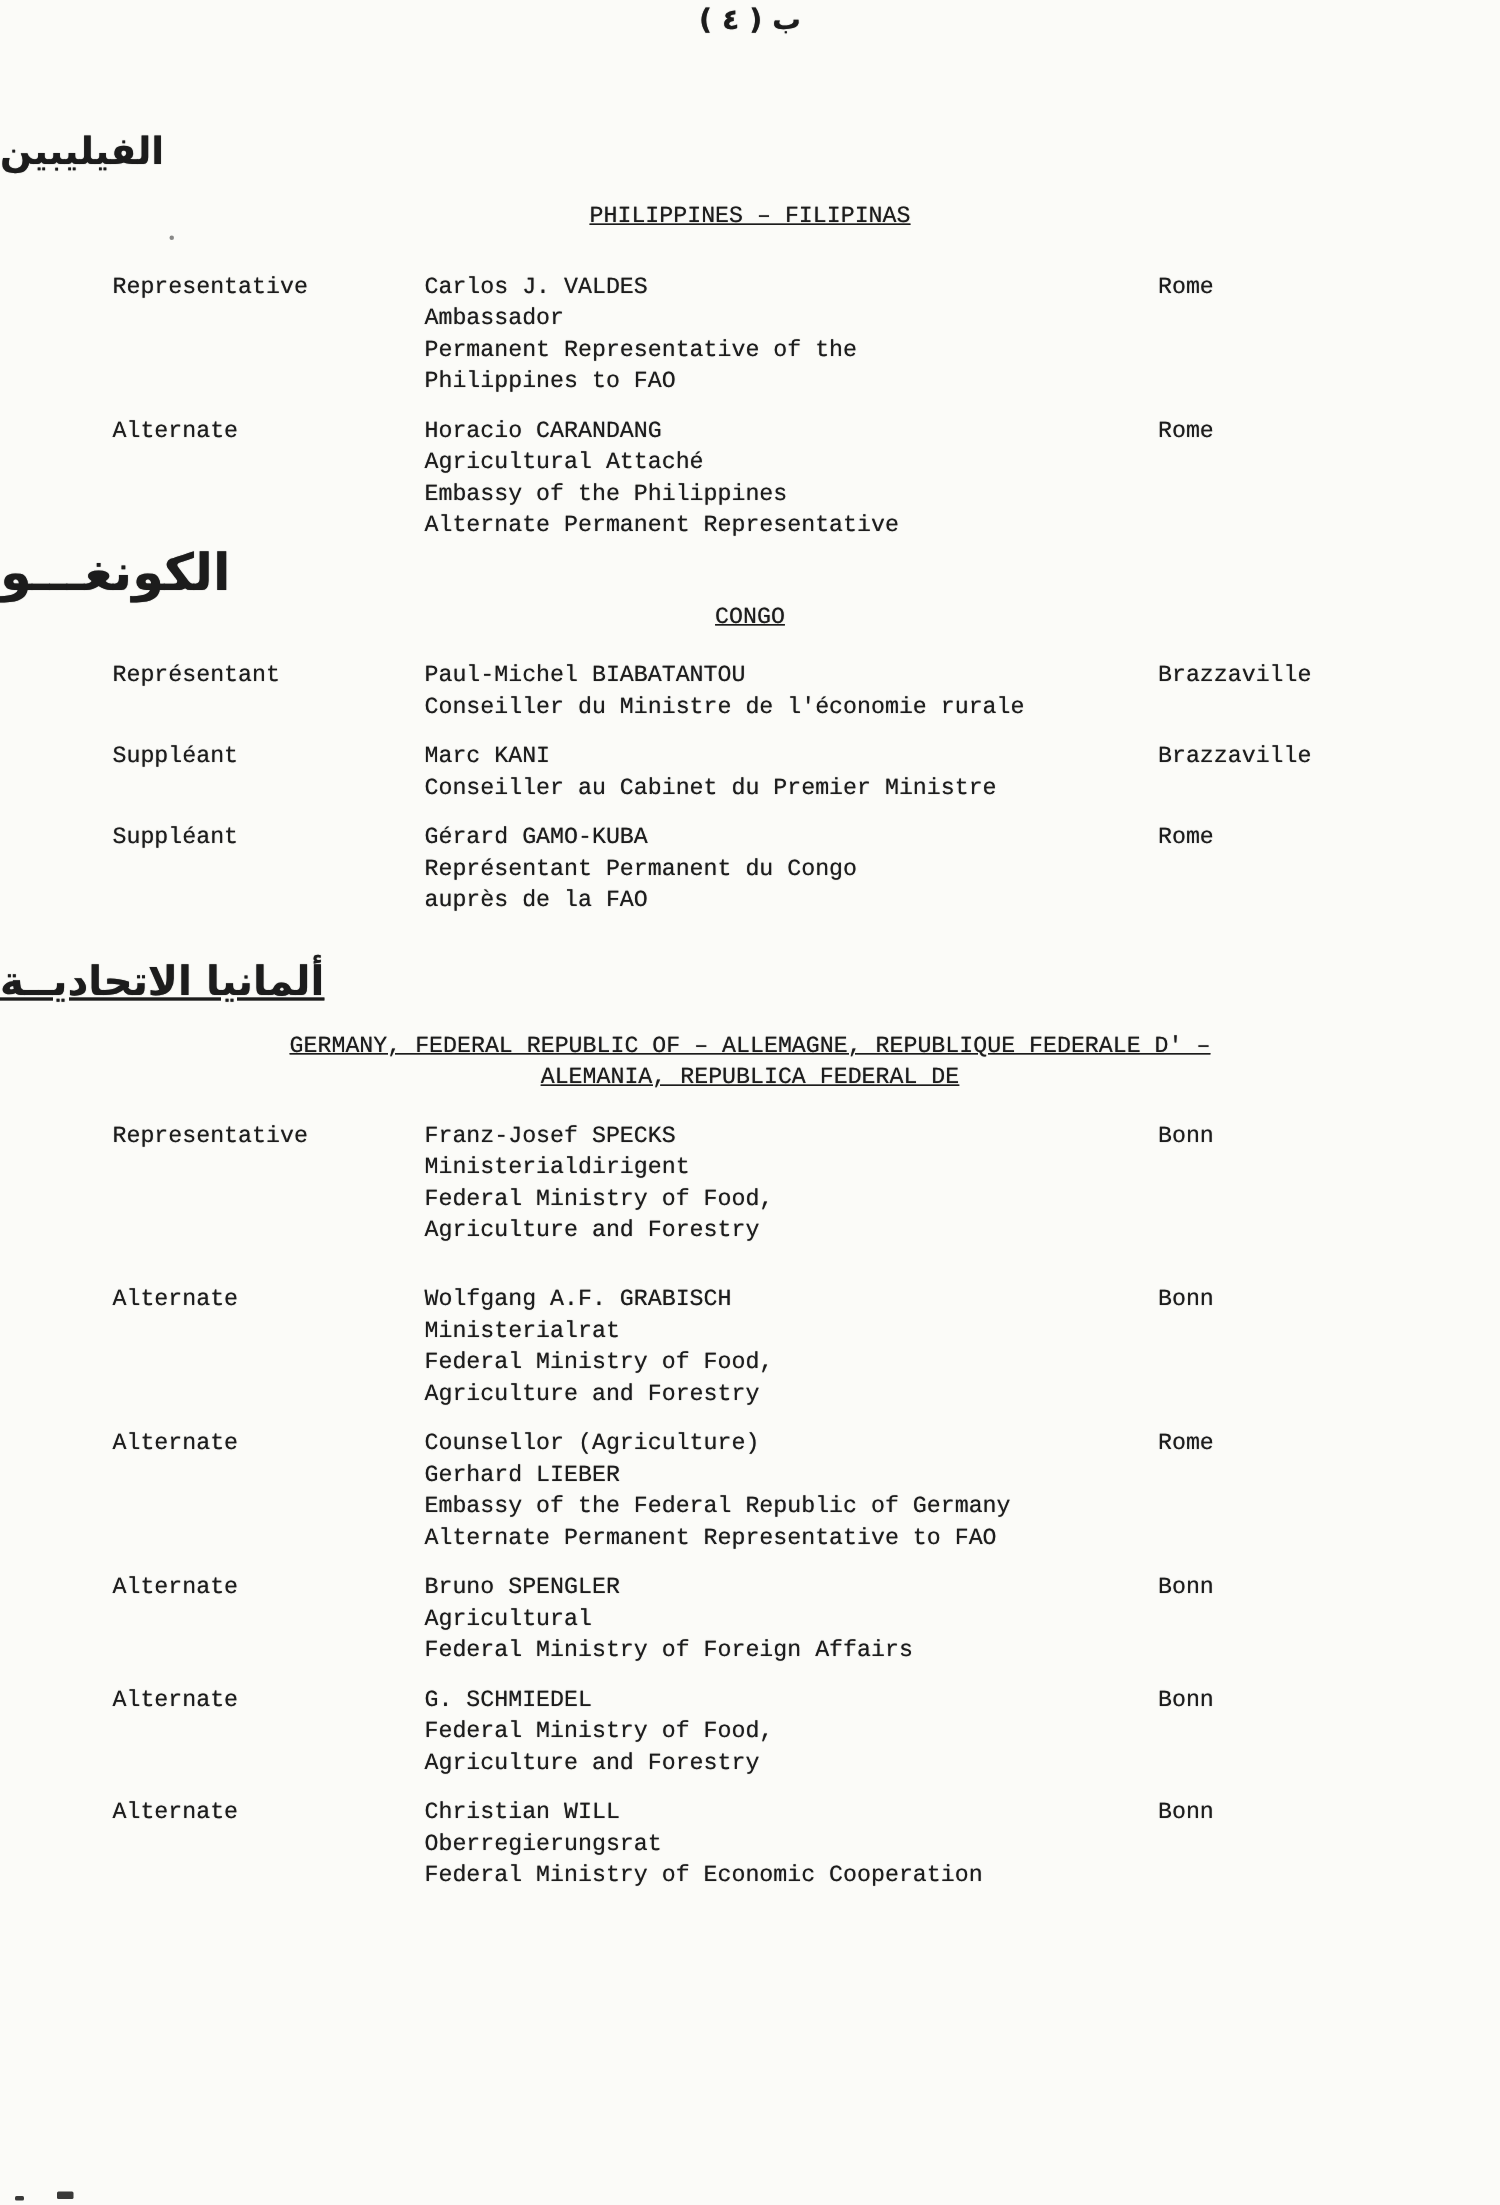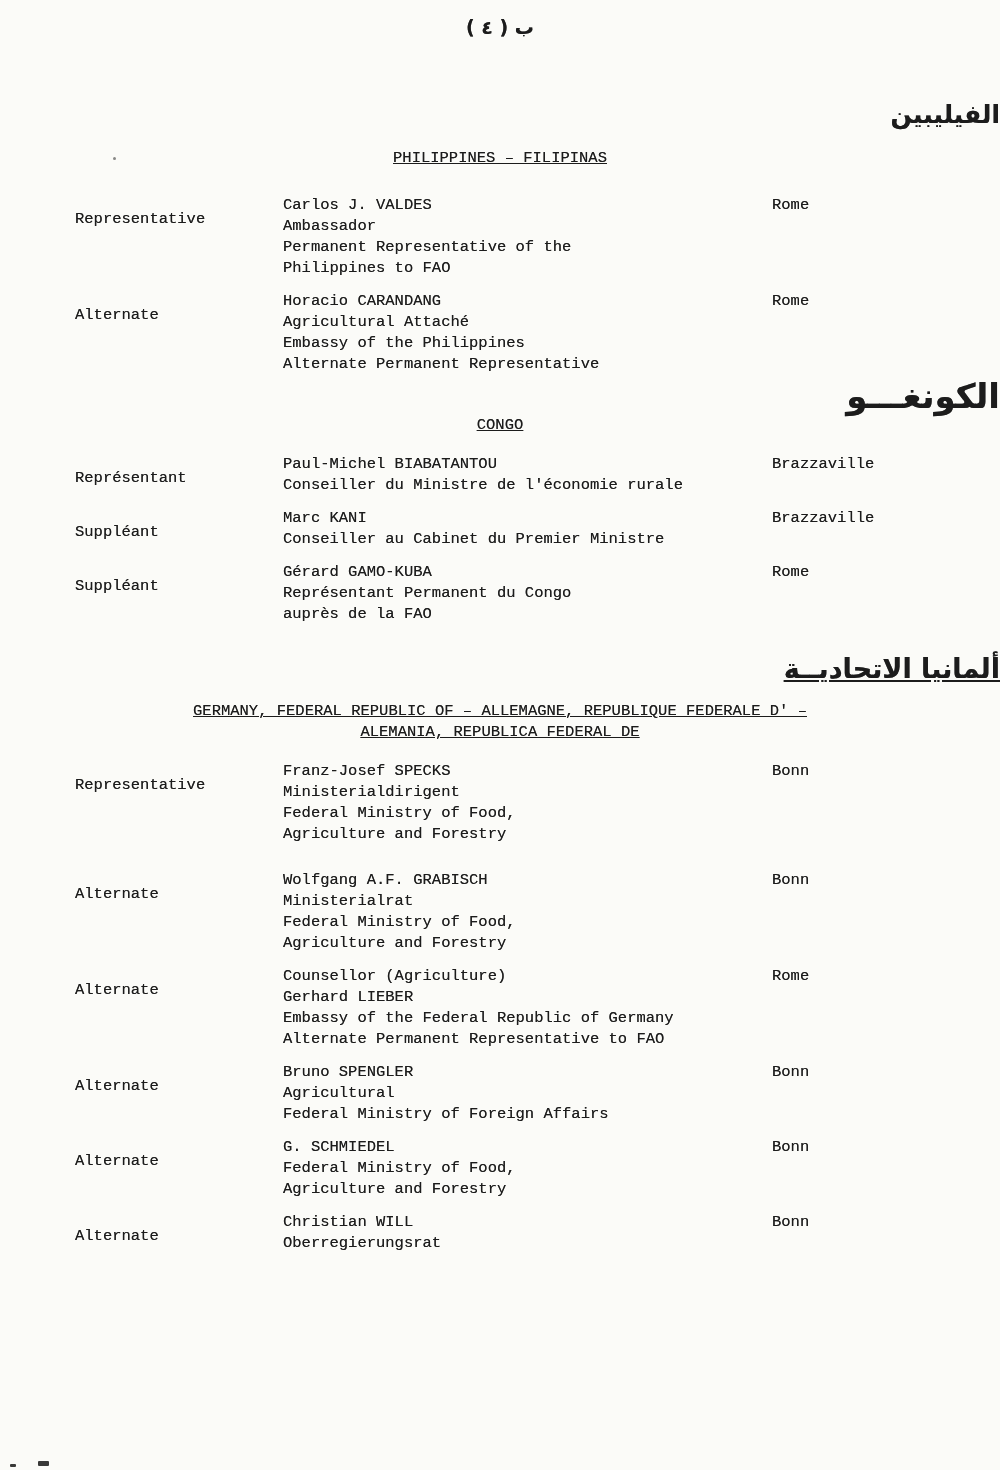--- a/index.html
+++ b/index.html
@@ -10,47 +10,47 @@
     position: relative;
     overflow: hidden;
     font-family: "Liberation Mono", "DejaVu Sans Mono", monospace;
     font-size: 15.5px;
     line-height: 21px;
     color: #1c1c1c;
     text-shadow: 0 0 0.6px rgba(25,25,25,0.7);
   }
   .page-number {
     text-align: center;
-    padding-top: 14px;
+    padding-top: 0;
     font-family: "DejaVu Sans", sans-serif;
     font-size: 19px;
     font-weight: bold;
     direction: rtl;
     height: 26px;
     line-height: 26px;
   }
   .arabic-title {
-    text-align: right;
+    text-align: left;
     direction: rtl;
     font-family: "DejaVu Sans", sans-serif;
     font-weight: bold;
   }
   .s0 .arabic-title { margin-top: 56px; font-size: 25px; line-height: 38px; }
   .s1 .arabic-title { margin-top: 2px;  font-size: 34px; line-height: 38px; }
   .s2 .arabic-title { margin-top: 24px;  font-size: 27px; line-height: 40px; text-decoration: underline; }
   .latin-title { text-align: center; text-decoration: underline; }
   .s0 .latin-title { margin-top: 14px; }
   .s1 .latin-title { margin-top: 0; }
   .s2 .latin-title { margin-top: 12px; }
   .entries { margin-top: 26px; }
   .s1 .entries, .s2 .entries { margin-top: 18px; }
   .entry { position: relative; margin-bottom: 12px; }
   .entry.gap-lg { margin-bottom: 25px; }
   .entries .entry:last-child { margin-bottom: 0; }
-  .role { position: absolute; left: 75px; top: 14px; white-space: pre; }
+  .role { position: absolute; left: 75px; top: 0; white-space: pre; }
   .lines { margin-left: 283px; width: 470px; }
   .city { position: absolute; left: 772px; top: 0; white-space: pre; }
   .speck { position: absolute; background: #161616; opacity: 0.85; border-radius: 1px; }
   .speck-a { left: 10px;  top: 1464px; width: 6px;  height: 3px; }
   .speck-b { left: 38px;  top: 1461px; width: 11px; height: 5px; }
   .speck-c { left: 113px; top: 157px;  width: 3px;  height: 3px; opacity: 0.5; border-radius: 50%; }
 </style>
 </head>
 <body>
 
@@ -168,20 +168,21 @@
         <div>Federal Ministry of Food,</div>
         <div>Agriculture and Forestry</div>
       </div>
       <span class="city">Bonn</span>
     </div>
     <div class="entry">
       <span class="role">Alternate</span>
       <div class="lines">
         <div>Christian WILL</div>
         <div>Oberregierungsrat</div>
+        <div>Federal Ministry of Economic Cooperation</div>
       </div>
       <span class="city">Bonn</span>
     </div>
   </div>
 </div>
 
 <div class="speck speck-a"></div>
 <div class="speck speck-b"></div>
 <div class="speck speck-c"></div>
 

